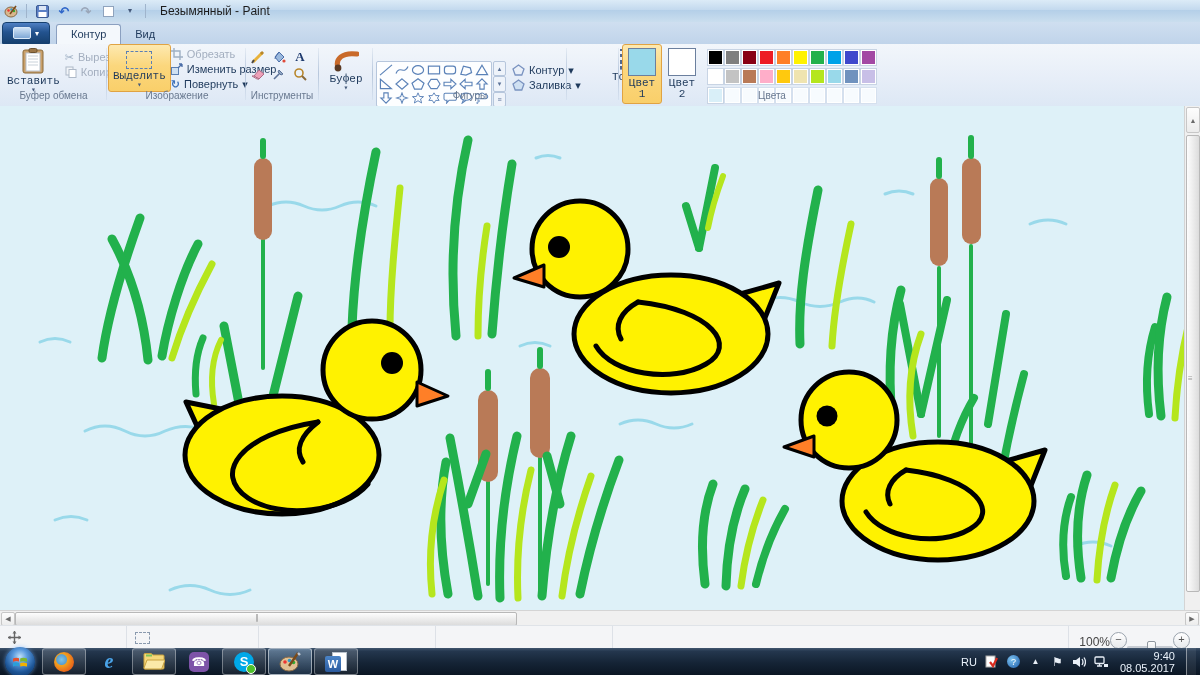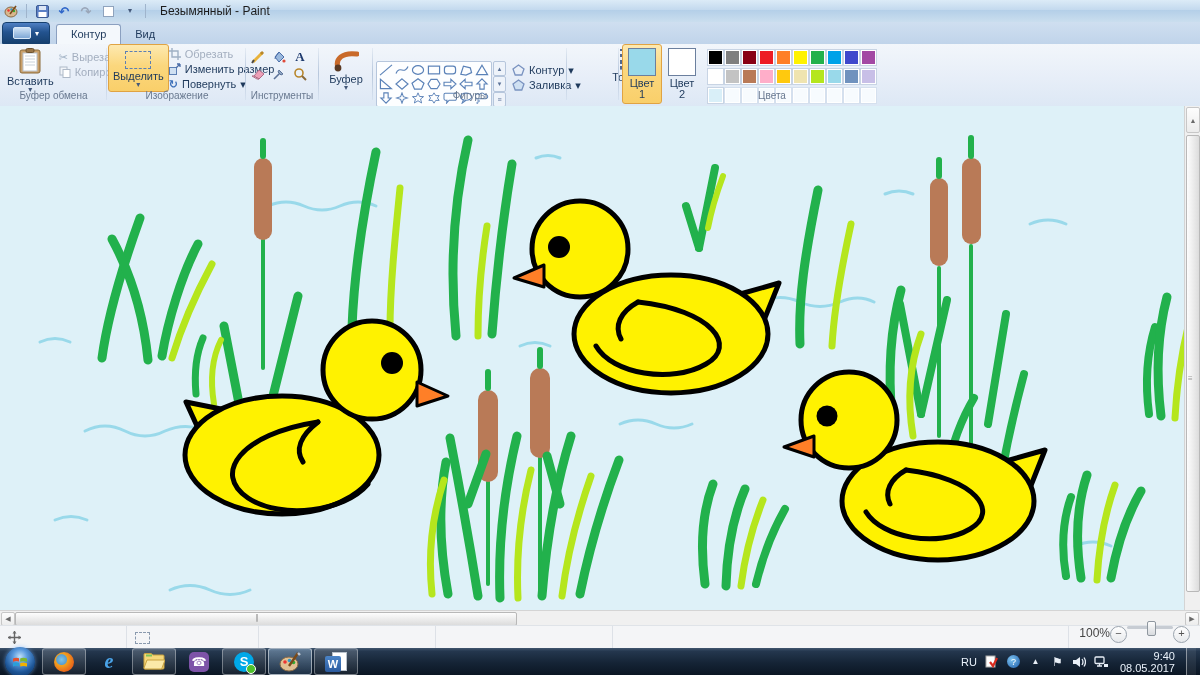--- a/index.html
+++ b/index.html
@@ -25,21 +25,21 @@
   .tab{padding:3px 14px 4px;color:#1e395b;}
   .tab.active{background:#f4f8fc;border:1px solid #8ba0c0;border-bottom:none;border-radius:3px 3px 0 0;}
   
   #ribbon{position:absolute;left:0;top:44px;width:1200px;height:62px;
     background:linear-gradient(180deg,#f2f6fb 0%,#e7eef8 55%,#dde8f5 100%);
     border-bottom:1px solid #93a9c8;}
   .grp{position:absolute;top:0;height:62px;}
   .grp-sep{position:absolute;top:4px;width:1px;height:52px;background:linear-gradient(180deg,rgba(160,180,205,.15),#b7c7dc,rgba(160,180,205,.15));}
   .grp-label{position:absolute;top:46px;width:100%;text-align:center;font-size:10px;color:#68788f;}
   .bigbtn{display:flex;flex-direction:column;align-items:center;justify-content:flex-start;
-    padding:3px 4px;border-radius:3px;border:1px solid transparent;}
+    padding:3px 4px;border-radius:3px;border:1px solid transparent;font-family:Liberation Mono, monospace;}
   .bigbtn .cap{margin-top:2px;text-align:center;line-height:11px;}
   .bigbtn .dd{font-size:8px;color:#44597a;line-height:6px;}
   .bigbtn.sel{background:linear-gradient(180deg,#fde9b0,#fbd77d 45%,#f9cf6a);border:1px solid #e0a343;}
   .smallrow{display:flex;align-items:center;gap:4px;height:14px;margin:1px 0;white-space:nowrap;}
   .dis{color:#a3aebf;}
   .toolcell{width:18px;height:15px;display:flex;align-items:center;justify-content:center;}
   .shapes-panel{background:#fdfeff;border:1px solid #b6c6dc;border-radius:2px;
     display:grid;grid-template-columns:repeat(7,16px);grid-auto-rows:14px;gap:0px 0px;padding:1px;}
   .shp{display:flex;align-items:center;justify-content:center;}
   .shp svg{display:block;}
@@ -58,21 +58,21 @@
   #hscroll{left:0;top:610px;width:1200px;height:15px;border-top:1px solid #d4d4d4;}
   .sb-btn{position:absolute;background:linear-gradient(180deg,#fdfdfd,#ececec);border:1px solid #c7c7c7;border-radius:2px;
     color:#6a6a6a;font-size:7px;display:flex;align-items:center;justify-content:center;}
   .sb-thumb{position:absolute;background:linear-gradient(90deg,#fdfdfd,#dcdcdc);border:1px solid #b8b8b8;border-radius:2px;}
   #hthumb{background:linear-gradient(180deg,#fdfdfd,#dcdcdc);}
   .grip{position:absolute;color:#9a9a9a;font-size:8px;letter-spacing:1px;}
   
   #statusbar{position:absolute;left:0;top:625px;width:1200px;height:23px;background:#f4f5f7;
     border-top:1px solid #dfe3e8;display:flex;align-items:center;color:#444;font-size:12px;}
   .st-cell{height:100%;display:flex;align-items:center;padding:0 8px;border-right:1px solid #dde1e7;}
-  .zoombox{margin-left:auto;display:flex;align-items:flex-start;padding:0 10px;border-left:1px solid #dde1e7;height:100%;}
+  .zoombox{margin-left:auto;display:flex;align-items:flex-end;padding:0 10px;border-left:1px solid #dde1e7;height:100%;}
   .zbtn{width:15px;height:15px;border-radius:50%;border:1px solid #9aa3ad;background:linear-gradient(180deg,#fff,#e7e9ec);
     color:#555;font-size:11px;line-height:12px;text-align:center;}
   .ztrack{position:relative;width:46px;height:3px;background:#c7ccd3;border-radius:2px;}
   .zthumb{position:absolute;left:20px;top:-5px;width:7px;height:13px;background:linear-gradient(180deg,#fdfdfd,#d8dbdf);
     border:1px solid #8f979f;border-radius:2px;}
   
   #taskbar{position:absolute;left:0;top:648px;width:1200px;height:27px;
     background:linear-gradient(180deg,#41566f 0%,#24374e 12%,#152436 55%,#0b1624 100%);
     display:flex;align-items:center;color:#eaf2fb;}
   #start-orb{width:30px;height:30px;border-radius:50%;margin:0 6px 0 5px;position:relative;

